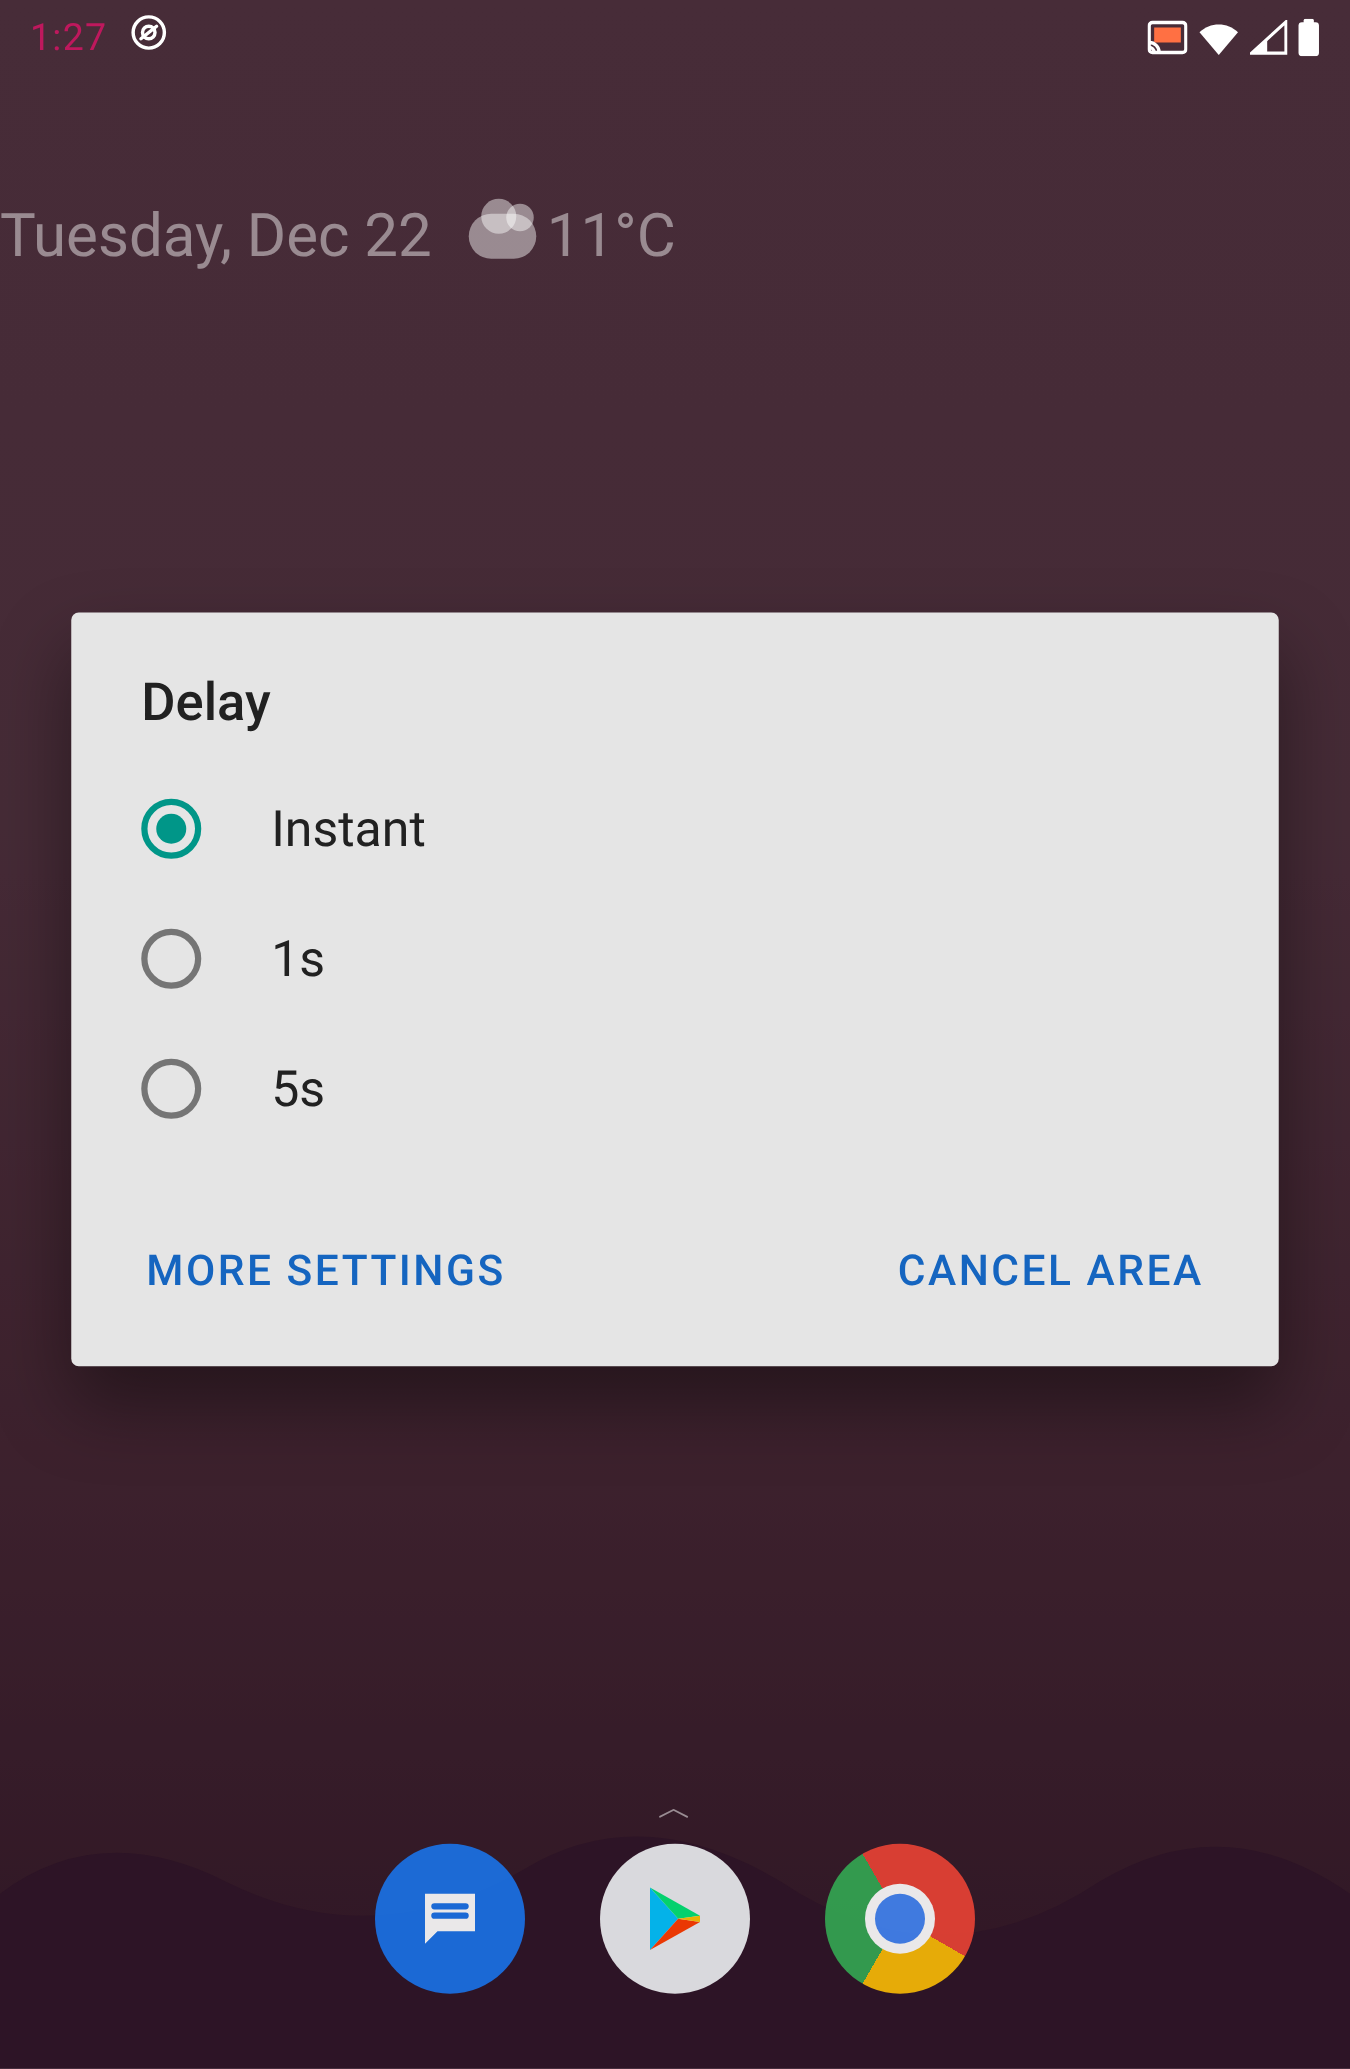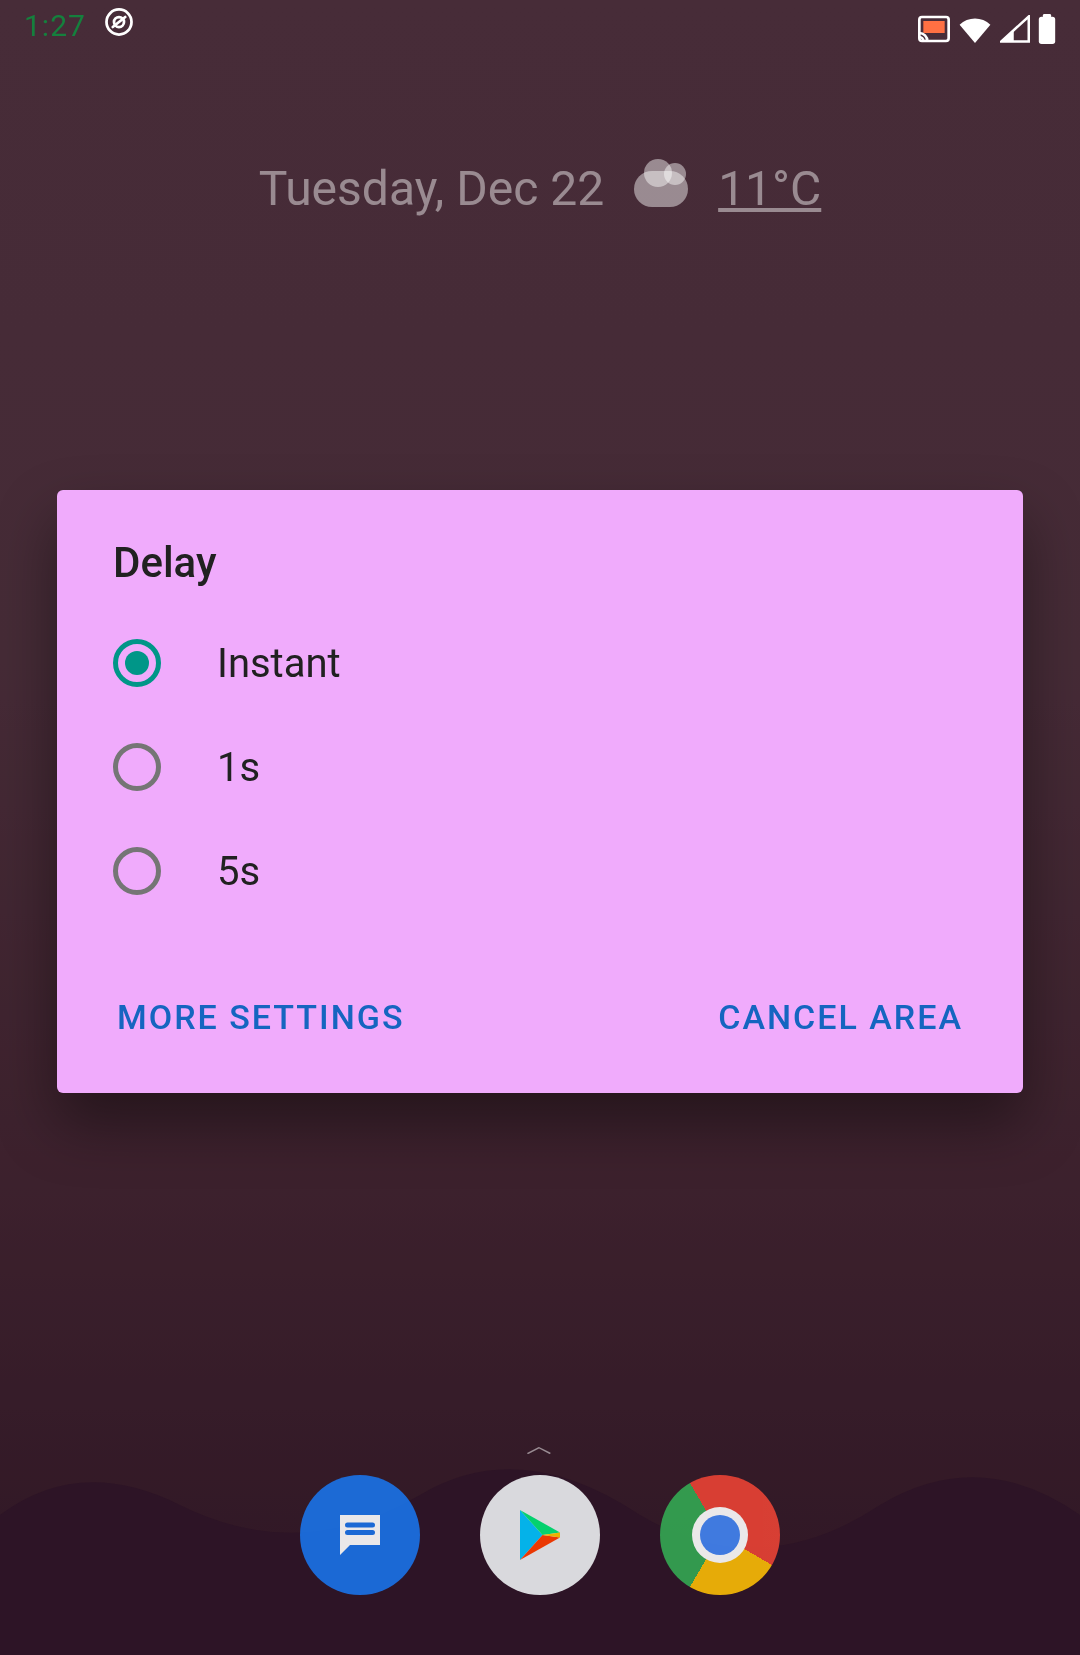--- a/index.html
+++ b/index.html
@@ -11,42 +11,42 @@
   
   .scrim {
     position: absolute; inset: 0;
     background: rgba(0,0,0,0.35);
   }
 
   
   .status-bar {
     position: absolute; top: 0; left: 0; right: 0;
     height: 60px;
-    display: flex; align-items: flex-end; justify-content: space-between;
+    display: flex; align-items: center; justify-content: space-between;
     padding: 16px 24px;
-    color: #15803d;
+    color: #be185d;
     font-size: 30px;
     z-index: 5;
   }
   .status-left { display: flex; align-items: center; gap: 18px; }
   .status-right { display: flex; align-items: center; gap: 8px; }
   .status-right svg { display: block; }
   .clock { font-weight: 400; letter-spacing: 1px; }
 
   
   .widget {
     position: absolute; top: 160px; left: 0; right: 0;
-    display: flex; justify-content: center; align-items: center;
+    display: flex; align-items: center;
     gap: 30px;
     color: rgba(255,255,255,0.45);
     font-size: 48px;
     font-weight: 400;
     z-index: 2;
   }
-  .weather { display: flex; align-items: center; gap: 30px; text-decoration: underline; }
+  .weather { display: flex; align-items: center; gap: 8px; }
   .cloud { width: 54px; height: 36px; background: rgba(255,255,255,0.45); border-radius: 20px; position: relative; }
   .cloud::before { content:""; position:absolute; width:28px; height:28px; background:inherit; border-radius:50%; top:-12px; left:10px;}
   .cloud::after { content:""; position:absolute; width:22px; height:22px; background:inherit; border-radius:50%; top:-8px; left:30px;}
 
   
   .mountains {
     position: absolute; bottom: 0; left:0; right:0; height: 400px;
     z-index: 1;
   }
   .mountains svg { width:100%; height:100%; display:block; }
@@ -62,21 +62,21 @@
   .dock-handle {
     position: absolute; bottom: 190px; left: 50%; transform: translateX(-50%);
     color: rgba(255,255,255,0.5); font-size: 28px; z-index:2;
   }
 
   
   .dialog {
     position: absolute;
     left: 57px; right: 57px;
     top: 490px;
-    background: #f0abfc;
+    background: #e5e5e5;
     border-radius: 6px;
     box-shadow: 0 30px 60px rgba(0,0,0,0.4);
     z-index: 10;
     padding: 48px 0 0 0;
   }
   .dialog-title {
     font-size: 42px;
     font-weight: 500;
     color: #212121;
     padding: 0 56px 24px 56px;

